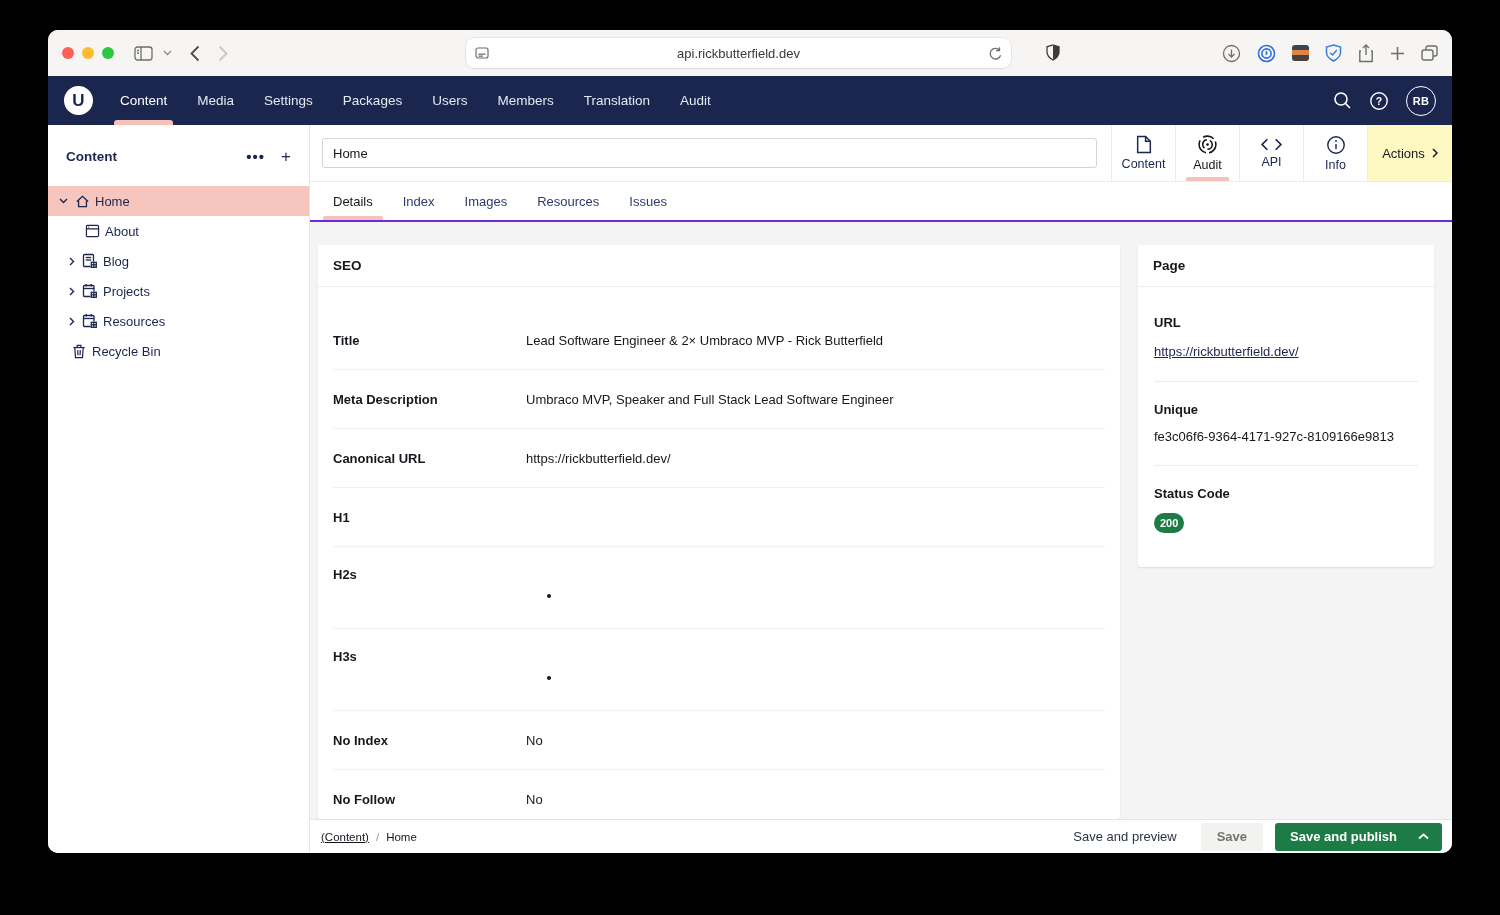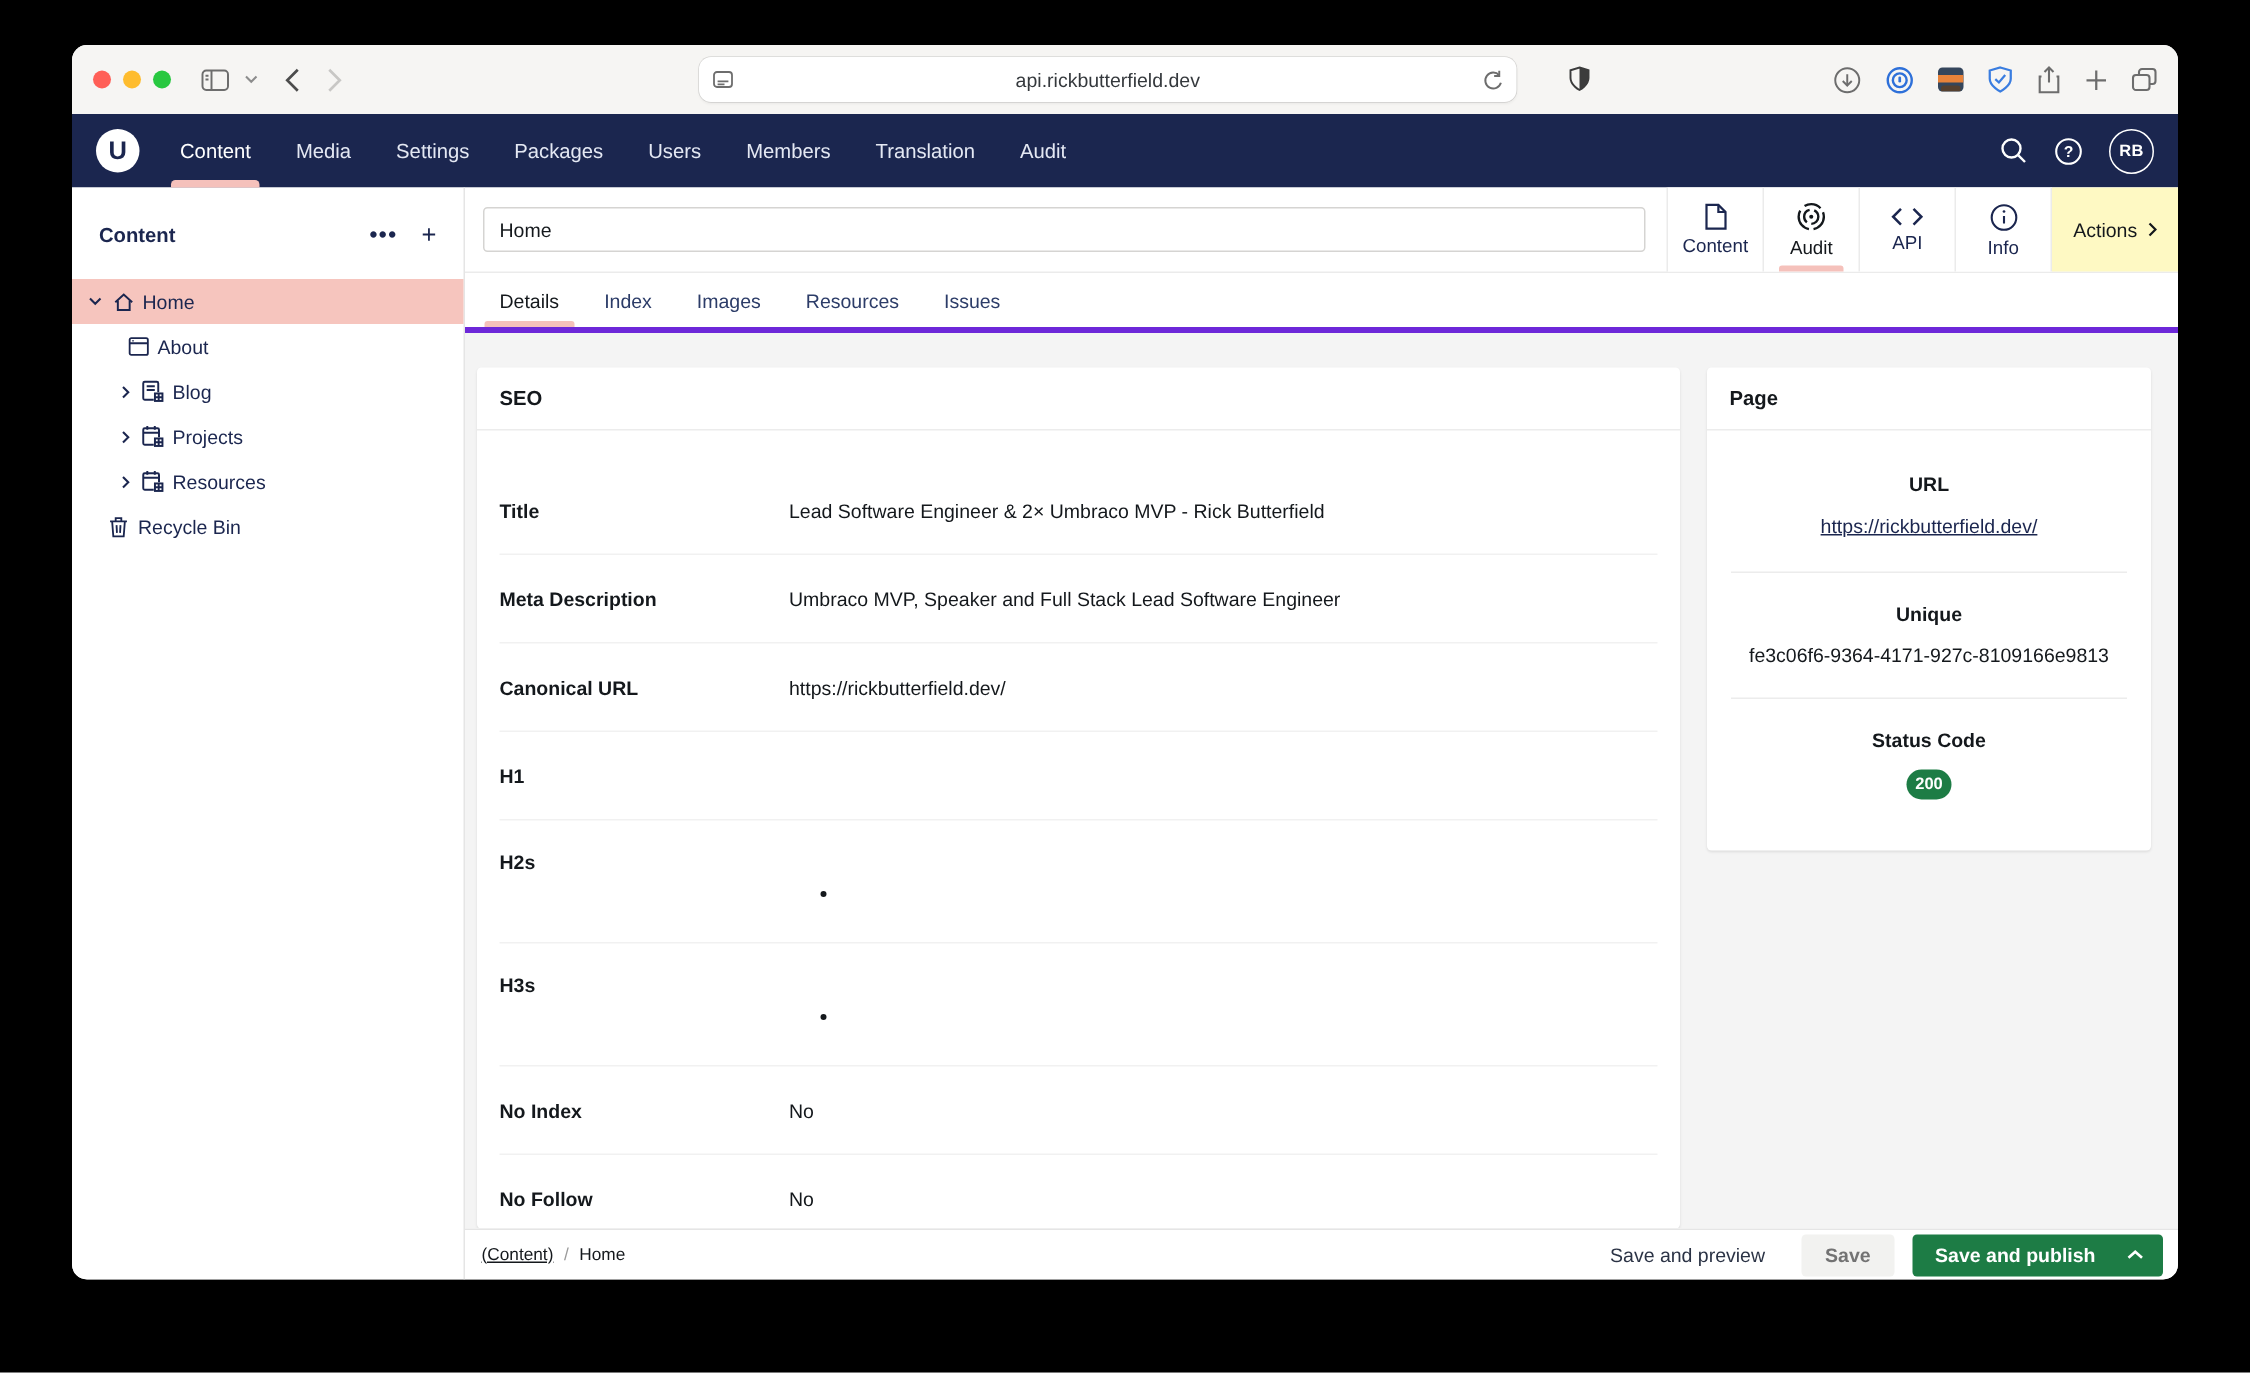--- a/index.html
+++ b/index.html
@@ -49,53 +49,53 @@
   
   .workspace{ flex:1; display:flex; min-height:0; }
   .sidebar{ flex:0 0 262px; width:262px; background:#fff; border-right:1px solid #e5e5e5; }
   .sidebar-header{ display:flex; align-items:center; padding:24px 18px 16px 18px; }
   .sidebar-title{ flex:1; font-size:13.5px; font-weight:700; color:#1b264f; }
   .dots-btn{ color:#1b264f; font-size:15px; font-weight:700; letter-spacing:1px; margin-right:16px; line-height:10px; }
   .plus-btn{ color:#1b264f; font-size:17px; font-weight:400; line-height:14px; }
   .tree{ margin-top:6px; }
   .tree-row{ height:30px; display:flex; align-items:center; font-size:13px; color:#1b264f; gap:5px; }
   .tree-row.selected{ background:#f6c5be; }
-  .pl-root{ padding-left:10px; } .pl-child{ padding-left:36px; } .pl-exp{ padding-left:30px; } .pl-bin{ padding-left:23px; }
+  .pl-root{ padding-left:10px; } .pl-child{ padding-left:36px; } .pl-exp{ padding-left:18px; } .pl-bin{ padding-left:23px; }
   .tree-ic{ display:flex; align-items:center; justify-content:center; width:16px; flex:0 0 16px; }
   .tree-chev{ display:flex; align-items:center; justify-content:center; width:11px; flex:0 0 11px; }
 
   .main{ flex:1; display:flex; flex-direction:column; min-width:0; }
   .main-header{ height:57px; flex:0 0 57px; background:#fff; display:flex; border-bottom:1px solid #ebebeb; }
   .name-wrap{ flex:1; display:flex; align-items:center; padding-left:12px; }
   .name-input{ width:775px; height:30px; border:1px solid #d5d4d2; border-radius:3px; font-size:13px; color:#14181c; padding:0 10px; font-family:"Liberation Sans",sans-serif; background:#fff; outline:none; }
   .app-buttons{ display:flex; margin-left:auto; border-left:1px solid #ebebeb; }
   .app-btn{ width:64px; border-right:1px solid #ebebeb; display:flex; flex-direction:column; align-items:center; justify-content:center; gap:3px; color:#1b264f; font-size:12.5px; position:relative; background:#fff; }
   .app-btn.active{ color:#14181c; }
   .app-btn.active::after{ content:""; position:absolute; bottom:0; left:10px; right:10px; height:4px; background:#f5c1bb; border-radius:2px 2px 0 0; }
   .actions-btn{ width:84px; display:flex; align-items:center; justify-content:center; gap:7px; font-size:13px; color:#14181c; background:#fef9c3; }
 
-  .tab-bar{ height:40px; flex:0 0 40px; background:#fff; border-bottom:4px solid #6d28d9; display:flex; padding-left:8px; }
+  .tab-bar{ height:40px; flex:0 0 40px; background:#fff; border-bottom:2px solid #6d28d9; display:flex; padding-left:8px; }
   .tab{ position:relative; padding:0 15px; display:flex; align-items:center; font-size:13px; color:#2c3c68; }
   .tab.active{ color:#14181c; }
   .tab.active::after{ content:""; position:absolute; left:5px; right:5px; bottom:0; height:4px; background:#f5c1bb; border-radius:2px 2px 0 0; }
 
   .content{ flex:1; background:#f4f4f4; padding:23px 18px 0 8px; display:flex; gap:18px; min-height:0; overflow:hidden; }
   .card{ background:#fff; border-radius:3px; box-shadow:0 1px 2px rgba(0,0,0,.1); }
   .card-header{ height:42px; flex:0 0 42px; display:flex; align-items:center; padding:0 15px; font-size:13.5px; font-weight:700; color:#14181c; border-bottom:1px solid #ececec; }
 
   .seo-card{ flex:1; display:flex; flex-direction:column; overflow:hidden; }
   .seo-body{ padding-top:24px; overflow:hidden; }
   .seo-row{ display:flex; align-items:center; min-height:59px; margin:0 15px; border-bottom:1px solid #f1f1f1; }
   .seo-row.list{ min-height:82px; align-items:flex-start; padding-top:20px; }
   .seo-label{ flex:0 0 193px; width:193px; font-size:13px; font-weight:700; color:#14181c; }
   .seo-value{ font-size:13px; color:#14181c; }
   .bullet-dot{ width:4px; height:4px; border-radius:50%; background:#14181c; margin-left:21px; margin-top:27px; }
 
   .page-card{ flex:0 0 296px; width:296px; height:322px; display:flex; flex-direction:column; }
-  .page-body{ padding:28px 16px 16px;text-align:center; }
+  .page-body{ padding:28px 16px 16px; }
   .page-label{ font-size:13px; font-weight:700; color:#14181c; margin-bottom:12px; }
   .page-link{ font-size:13px; color:#1b264f; text-decoration:underline; }
   .page-divider{ border:0; border-top:1px solid #ececec; margin:21px 0 20px; }
   .page-value{ font-size:13px; color:#14181c; }
   .status-badge{ display:inline-block; background:#1d7c45; color:#fff; font-size:11px; font-weight:700; padding:4px 6px; border-radius:11px; }
 
   .footer{ height:34px; flex:0 0 34px; background:#fff; border-top:1px solid #e5e5e5; display:flex; align-items:center; padding:0 10px 0 11px; }
   .breadcrumb{ font-size:11.5px; color:#14181c; display:flex; align-items:center; gap:7px; }
   .crumb-root{ text-decoration:underline; }
   .crumb-sep{ color:#9a9a9a; }

